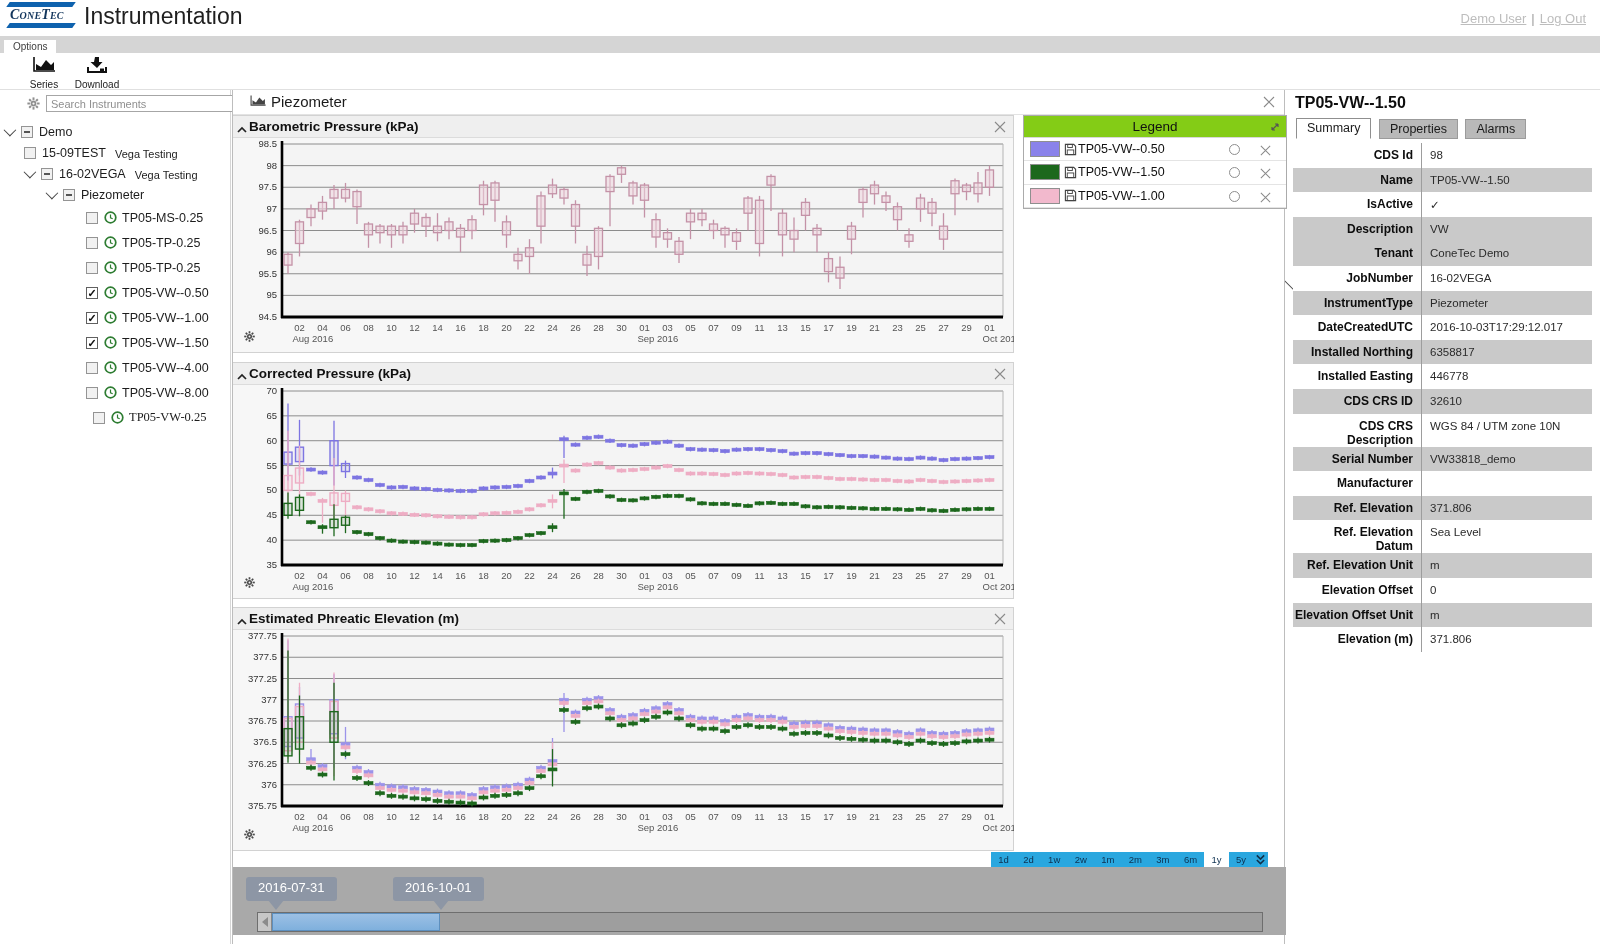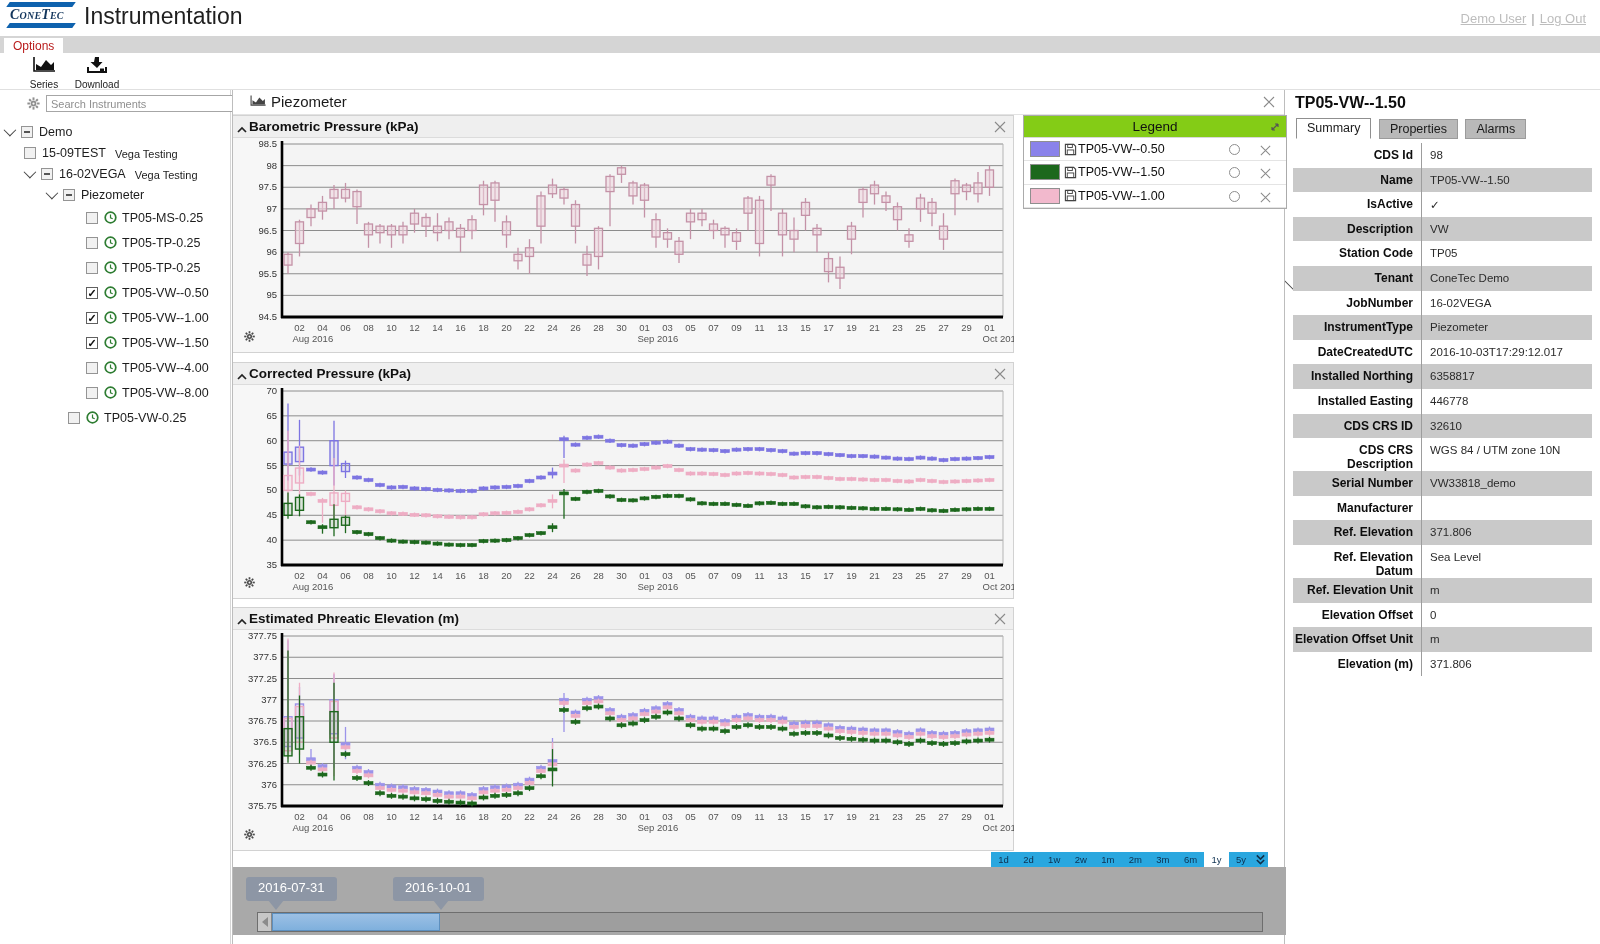--- a/index.html
+++ b/index.html
@@ -12,21 +12,21 @@
   .logo { position:absolute; left:8px; top:2px; width:66px; }
   .logo-bar { height:5px; background:#0e62ae; transform:skewX(-35deg); }
   .logo-text { font-family:"Liberation Serif", serif; font-weight:bold; font-style:italic; font-variant:small-caps; font-size:14px; color:#12355c; line-height:14px; padding:1px 0 1px 2px; letter-spacing:.2px; }
   .app-title { position:absolute; left:84px; top:3px; font-size:23px; color:#1f1f1f; }
   .user-links { position:absolute; right:14px; top:11px; font-size:13px; color:#c4c4c4; }
   .user-links a { color:#bdbdbd; text-decoration:underline; cursor:pointer; }
   .user-links .sep { margin:0 5px; color:#9d9d9d; }
 
   
   .menubar { position:absolute; left:0; top:36px; width:1600px; height:17px; background:#d5d5d5; }
-  .menu-tab { display:inline-block; margin-left:4px; height:17px; padding:1px 9px 0; background:#fff; font-size:12px; color:#b91c1c; cursor:pointer; }
+  .menu-tab { display:inline-block; margin-left:4px; height:17px; padding:1px 9px 0; background:#fff; font-size:10px; color:#404040; cursor:pointer; }
 
   
   .toolbar { position:absolute; left:0; top:53px; width:1600px; height:37px; background:#fff; border-bottom:1px solid #e0e0e0; }
   .tool-btn { position:absolute; top:3px; text-align:center; cursor:pointer; }
   .tool-btn .tool-label { font-size:10px; color:#222; margin-top:1px; }
   #btn-series { left:22px; width:44px; }
   #btn-download { left:70px; width:54px; }
 
   
   .sidebar { position:absolute; left:0; top:90px; width:231px; height:854px; background:#fff; border-right:1px solid #d6d6d6; }
@@ -247,21 +247,21 @@
           <span class="tree-label">TP05-VW--4.00</span>
         </div>
         <div class="tree-row" style="padding-left: 86px;">
           <span class="cb unchecked"></span>
           <svg class="gauge" width="13" height="13" viewBox="0 0 13 13">
             <circle cx="6.5" cy="6.5" r="5.3" fill="none" stroke="#2e7d32" stroke-width="1.7"></circle>
             <path d="M6.5 3.6 V6.8 L8.7 7.8" stroke="#2e7d32" stroke-width="1.2" fill="none"></path>
           </svg>
           <span class="tree-label">TP05-VW--8.00</span>
         </div>
-        <div class="tree-row" style="padding-left: 68px;">
+        <div class="tree-row" style="padding-left: 93px; font-family: Liberation Serif, serif;">
           <span class="cb unchecked"></span>
           <svg class="gauge" width="13" height="13" viewBox="0 0 13 13">
             <circle cx="6.5" cy="6.5" r="5.3" fill="none" stroke="#2e7d32" stroke-width="1.7"></circle>
             <path d="M6.5 3.6 V6.8 L8.7 7.8" stroke="#2e7d32" stroke-width="1.2" fill="none"></path>
           </svg>
           <span class="tree-label">TP05-VW-0.25</span>
         </div>
       </div>
   </div>
 
@@ -1493,24 +1493,20 @@
           <div class="tvalue">TP05-VW--1.50</div>
         </div>
         <div class="trow">
           <div class="tlabel">IsActive</div>
           <div class="tvalue">✓</div>
         </div>
         <div class="trow alt">
           <div class="tlabel">Description</div>
           <div class="tvalue">VW</div>
         </div>
-        <div class="trow">
-          <div class="tlabel">Station Code</div>
-          <div class="tvalue">TP05</div>
-        </div>
         <div class="trow alt">
           <div class="tlabel">Tenant</div>
           <div class="tvalue">ConeTec Demo</div>
         </div>
         <div class="trow">
           <div class="tlabel">JobNumber</div>
           <div class="tvalue">16-02VEGA</div>
         </div>
         <div class="trow alt">
           <div class="tlabel">InstrumentType</div>

